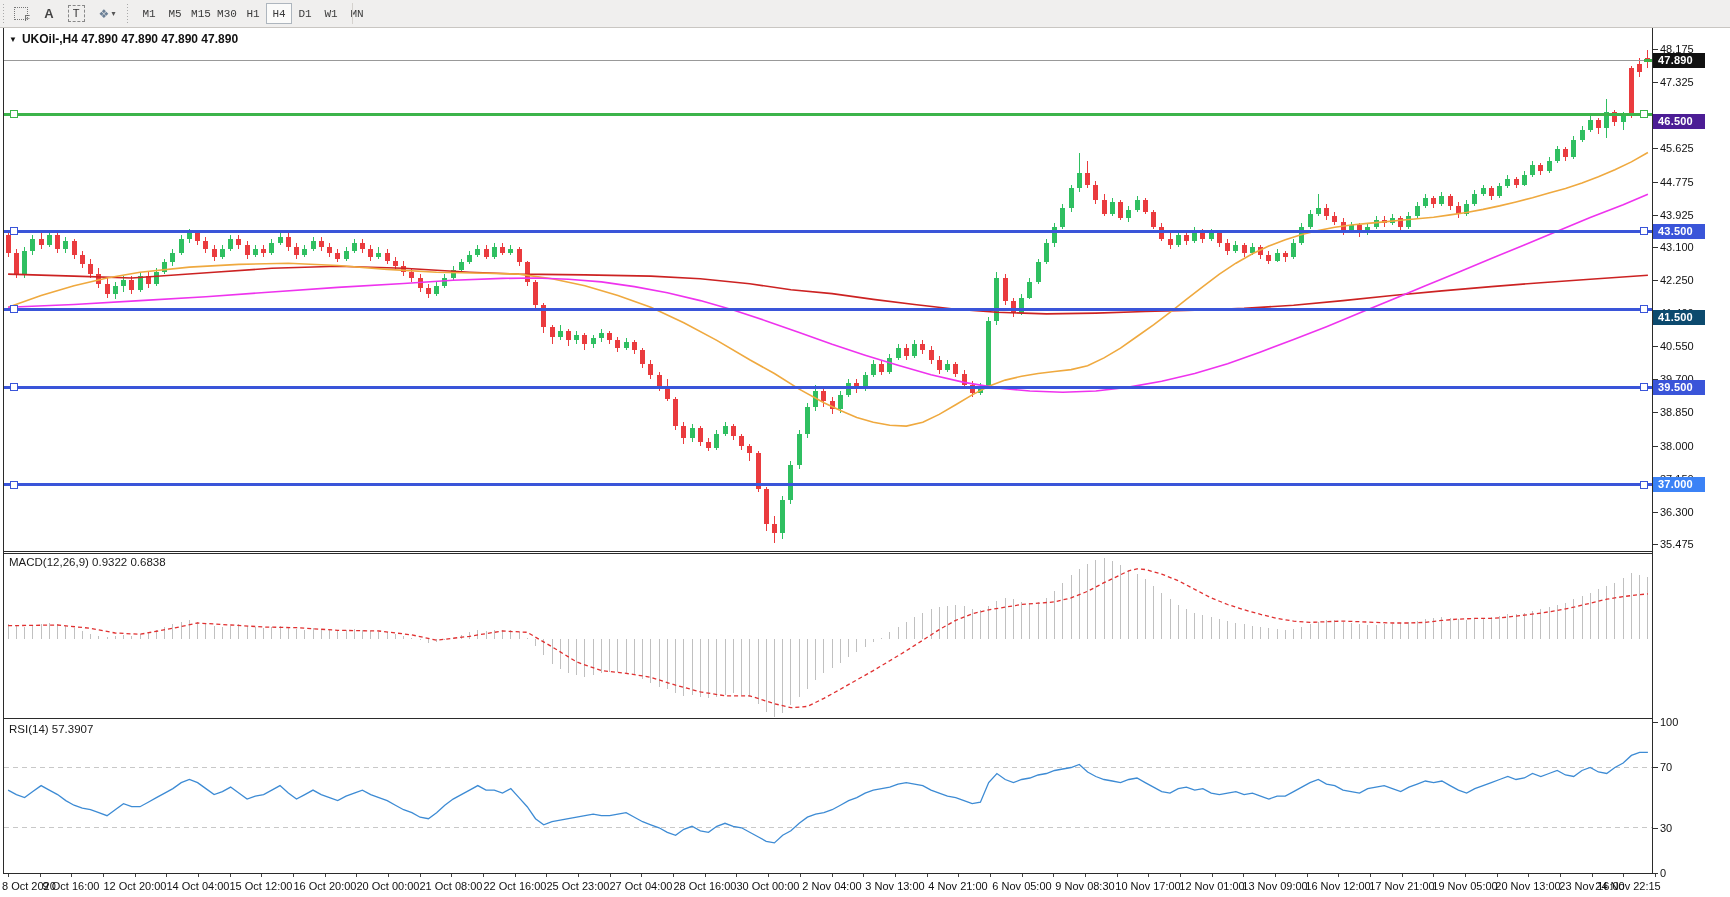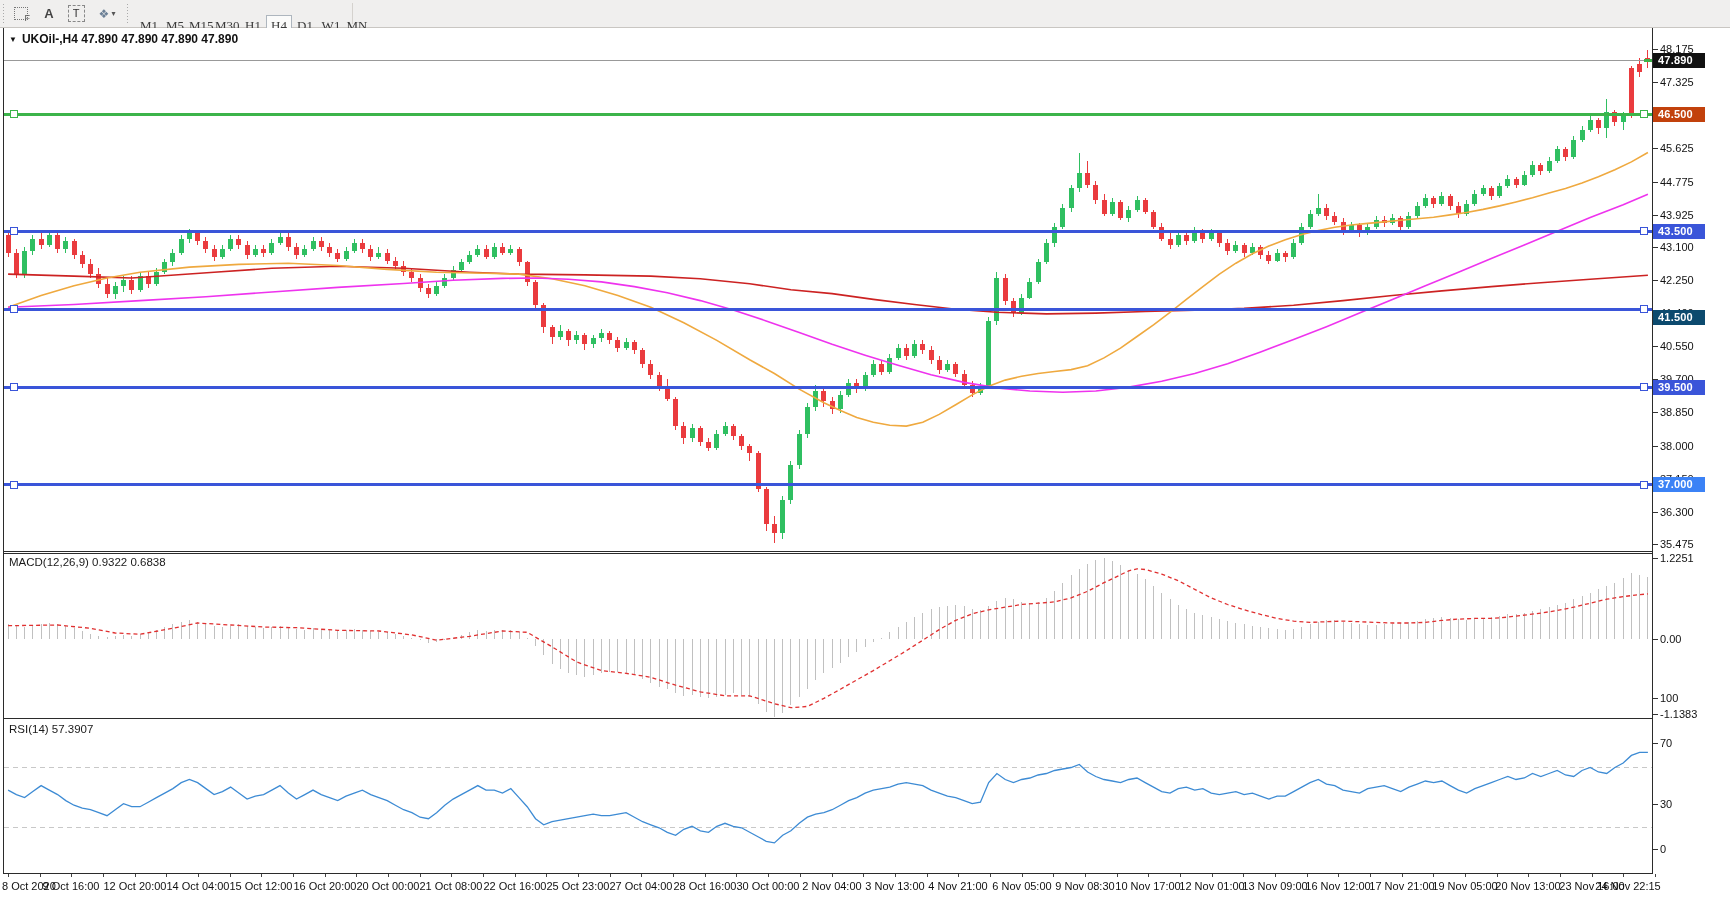--- a/index.html
+++ b/index.html
@@ -11,22 +11,22 @@
   .grip{position:absolute;top:4px;width:5px;height:20px;
         background-image:repeating-linear-gradient(#aaa 0 1px,transparent 1px 3px);
         background-size:1px 100%;background-repeat:repeat-y;background-position:1px 0;}
   .tool{position:absolute;top:2px;height:23px;border:1px solid transparent;background:transparent;
         color:#444;font-family:inherit;font-size:13px;padding:0;text-align:center;cursor:pointer;}
   .fbox{position:absolute;left:3px;top:4px;width:12px;height:11px;border:1px dotted #777;}
   .flab{position:absolute;right:1px;bottom:1px;font-size:9px;color:#555;}
   .tbox-in{display:inline-block;width:15px;height:15px;border:1px dashed #888;line-height:15px;font-size:11px;color:#333;}
   .caret{font-size:8px;color:#555;margin-left:2px;vertical-align:2px;}
   .glyphstyles{color:#6b7f95;font-size:12px;}
-  .tfbtn{position:absolute;top:15px;height:21px;border:1px solid transparent;background:transparent;
-         color:#3a3a3a;font-family:Liberation Serif, serif;font-size:13px;padding:0;cursor:pointer;}
+  .tfbtn{position:absolute;top:3px;height:21px;border:1px solid transparent;background:transparent;
+         color:#3a3a3a;font-family:Liberation Mono, monospace;font-size:11px;padding:0;cursor:pointer;}
   .tfbtn.active{background:#fbfbfa;border:1px solid #aeb6be;}
   .vsep{position:absolute;top:3px;width:1px;height:21px;background:#d5d2ce;}
   
   .frame{position:absolute;left:3px;top:28px;width:1650px;height:846px;box-sizing:border-box;
          border-left:1px solid #2b2b2b;border-right:1px solid #2b2b2b;border-top:1px solid #2b2b2b;}
   .panelborder{position:absolute;left:3px;width:1650px;height:0;border-top:1px solid #2b2b2b;}
   svg.layer{position:absolute;left:4px;background:#fff;}
   #mainsvg{top:28px;width:1648px;height:523px;}
   #macdsvg{top:554px;width:1648px;height:163px;}
   #rsisvg{top:720px;width:1648px;height:153px;}
@@ -34,21 +34,21 @@
   .title .tri{font-size:8px;margin-right:5px;vertical-align:1px;}
   .indlabel{position:absolute;left:9px;font-size:11.5px;color:#1a1a1a;z-index:30;}
   #macdlabel{top:556px;}
   #rsilabel{top:723px;}
   .annotation{position:absolute;left:1333px;top:412px;font-size:35px;color:#e8302e;z-index:25;
               font-family:"Liberation Sans","DejaVu Sans",sans-serif;}
   
   .axiscol{position:absolute;left:1653px;width:77px;z-index:20;text-decoration:underline;}
   #mainAxis{top:28px;height:523px;}
   #macdAxis{top:554px;height:163px;}
-  #rsiAxis{top:696px;height:153px;}
+  #rsiAxis{top:720px;height:153px;}
   .ticklab{position:absolute;left:7px;height:12px;line-height:12px;font-size:11px;color:#111;white-space:nowrap;}
   .tickdash{position:absolute;left:0px;width:5px;height:1px;background:#333;}
   .badge{position:absolute;left:0px;width:52px;height:15px;line-height:15px;font-size:11px;
          color:#fff;padding-left:5px;box-sizing:border-box;font-weight:bold;letter-spacing:0.2px;}
   #timeaxis{position:absolute;left:0;top:874px;width:1730px;height:23px;background:#fff;}
   .tlab{position:absolute;top:6px;font-size:11px;color:#111;white-space:nowrap;}
   .ttick{position:absolute;top:0;width:1px;height:3px;background:#444;}
 </style>
 </head>
 <body>
@@ -758,34 +758,26 @@
       <div class="tickdash" style="top:384px"></div>
       <div class="ticklab" style="top:378px">38.850</div>
       <div class="tickdash" style="top:418px"></div>
       <div class="ticklab" style="top:412px">38.000</div>
       <div class="tickdash" style="top:451px"></div>
       <div class="ticklab" style="top:445px">37.150</div>
       <div class="tickdash" style="top:484px"></div>
       <div class="ticklab" style="top:478px">36.300</div>
       <div class="tickdash" style="top:516px"></div>
       <div class="ticklab" style="top:510px">35.475</div>
-      <div class="badge" style="top:79px;background:#c2410c">46.500</div>
+      <div class="badge" style="top:86px;background:#4c1d95">46.500</div>
       <div class="badge" style="top:196px;background:#3a55d9">43.500</div>
       <div class="badge" style="top:282px;background:#0c4a6e">41.500</div>
       <div class="badge" style="top:352px;background:#3a55d9">39.500</div>
       <div class="badge" style="top:449px;background:#3b82f6">37.000</div>
       <div class="badge" style="top:25px;background:#111111">47.890</div>
-    </div>
-  <div class="axiscol" id="macdAxis">
-      <div class="tickdash" style="top:4px"></div>
-      <div class="ticklab" style="top:-2px">1.2251</div>
-      <div class="tickdash" style="top:85px"></div>
-      <div class="ticklab" style="top:79px">0.00</div>
-      <div class="tickdash" style="top:160px"></div>
-      <div class="ticklab" style="top:154px">-1.1383</div>
     </div>
   <div class="axiscol" id="rsiAxis">
       <div class="tickdash" style="top:2px"></div>
       <div class="ticklab" style="top:-4px">100</div>
       <div class="tickdash" style="top:47px"></div>
       <div class="ticklab" style="top:41px">70</div>
       <div class="tickdash" style="top:108px"></div>
       <div class="ticklab" style="top:102px">30</div>
       <div class="tickdash" style="top:153px"></div>
       <div class="ticklab" style="top:147px">0</div>

